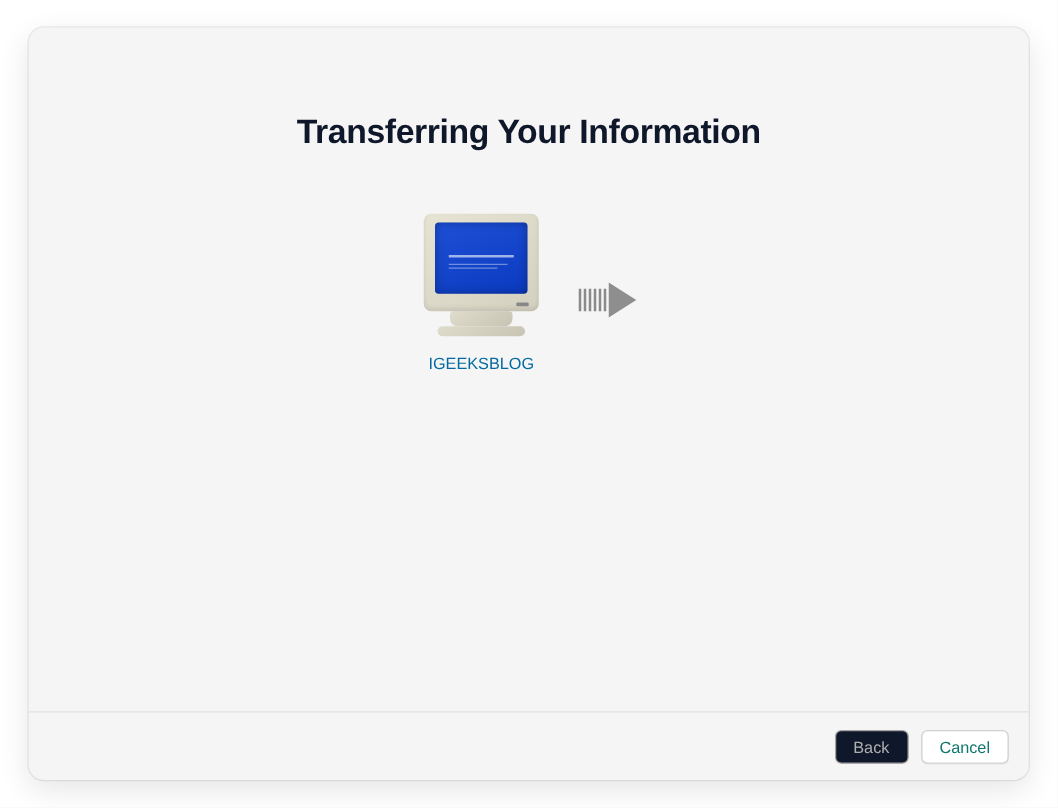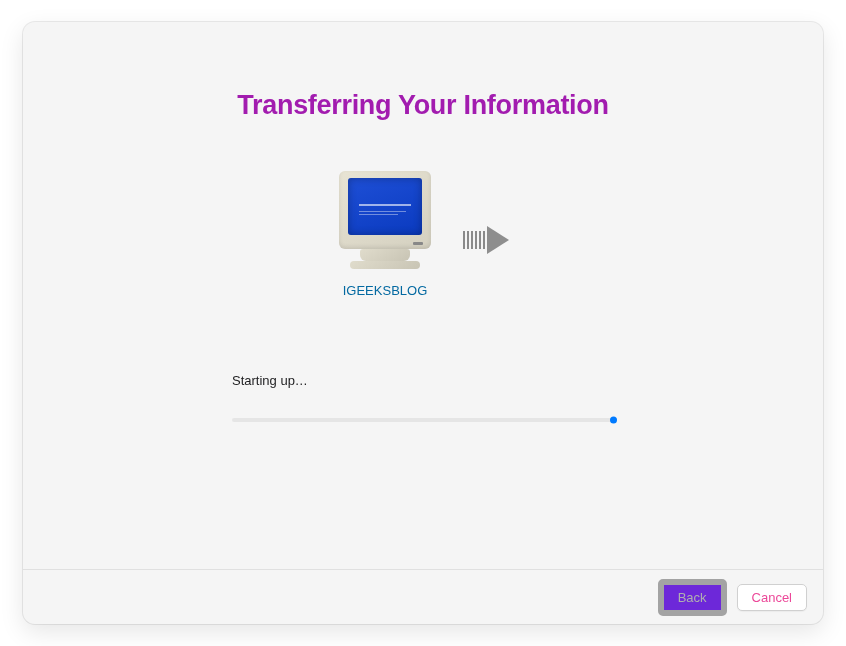--- a/index.html
+++ b/index.html
@@ -34,21 +34,21 @@
       flex: 1;
       display: flex;
       flex-direction: column;
       align-items: center;
       padding-top: 68px;
     }
 
     .title {
       font-size: 27px;
       font-weight: 700;
-      color: #a21caf;
+      color: #0f172a;
       margin-bottom: 50px;
       letter-spacing: -0.3px;
     }
 
     .devices-row {
       display: flex;
       align-items: center;
       gap: 30px;
       margin-bottom: 75px;
     }
@@ -269,28 +269,28 @@
       padding: 5px 14px;
       border-radius: 5px;
       border: 1px solid transparent;
       background: transparent;
       font-family: inherit;
       cursor: pointer;
     }
 
     .btn-back {
       color: #b0b0b0;
-      border: 6px solid #a3a3a3;
-      background: #6d28d9;
+      border: 1px solid #a3a3a3;
+      background: #0f172a;
       cursor: default;
     }
 
     .btn-cancel {
       background: #ffffff;
-      color: #ec4899;
+      color: #0f766e;
       border: 1px solid #d0d0d0;
       box-shadow: 0 1px 1px rgba(0,0,0,0.04);
       text-align: right;
     }
   </style>
 </head>
 <body>
 
 <div class="window">
   <div class="content">
@@ -319,25 +319,19 @@
           <div class="arrow-line"></div>
           <div class="arrow-line"></div>
           <div class="arrow-line"></div>
           <div class="arrow-line"></div>
         </div>
         <div class="arrow-head"></div>
       </div>
 
     </div>
 
-    <div class="status-section">
-      <div class="status-text">Starting up…</div>
-      <div class="progress-bar">
-        <div class="progress-handle"></div>
-      </div>
-    </div>
   </div>
 
   <div class="footer">
     <button class="btn btn-back" disabled="">Back</button>
     <button class="btn btn-cancel">Cancel</button>
   </div>
 </div>
 
 </body></html>

